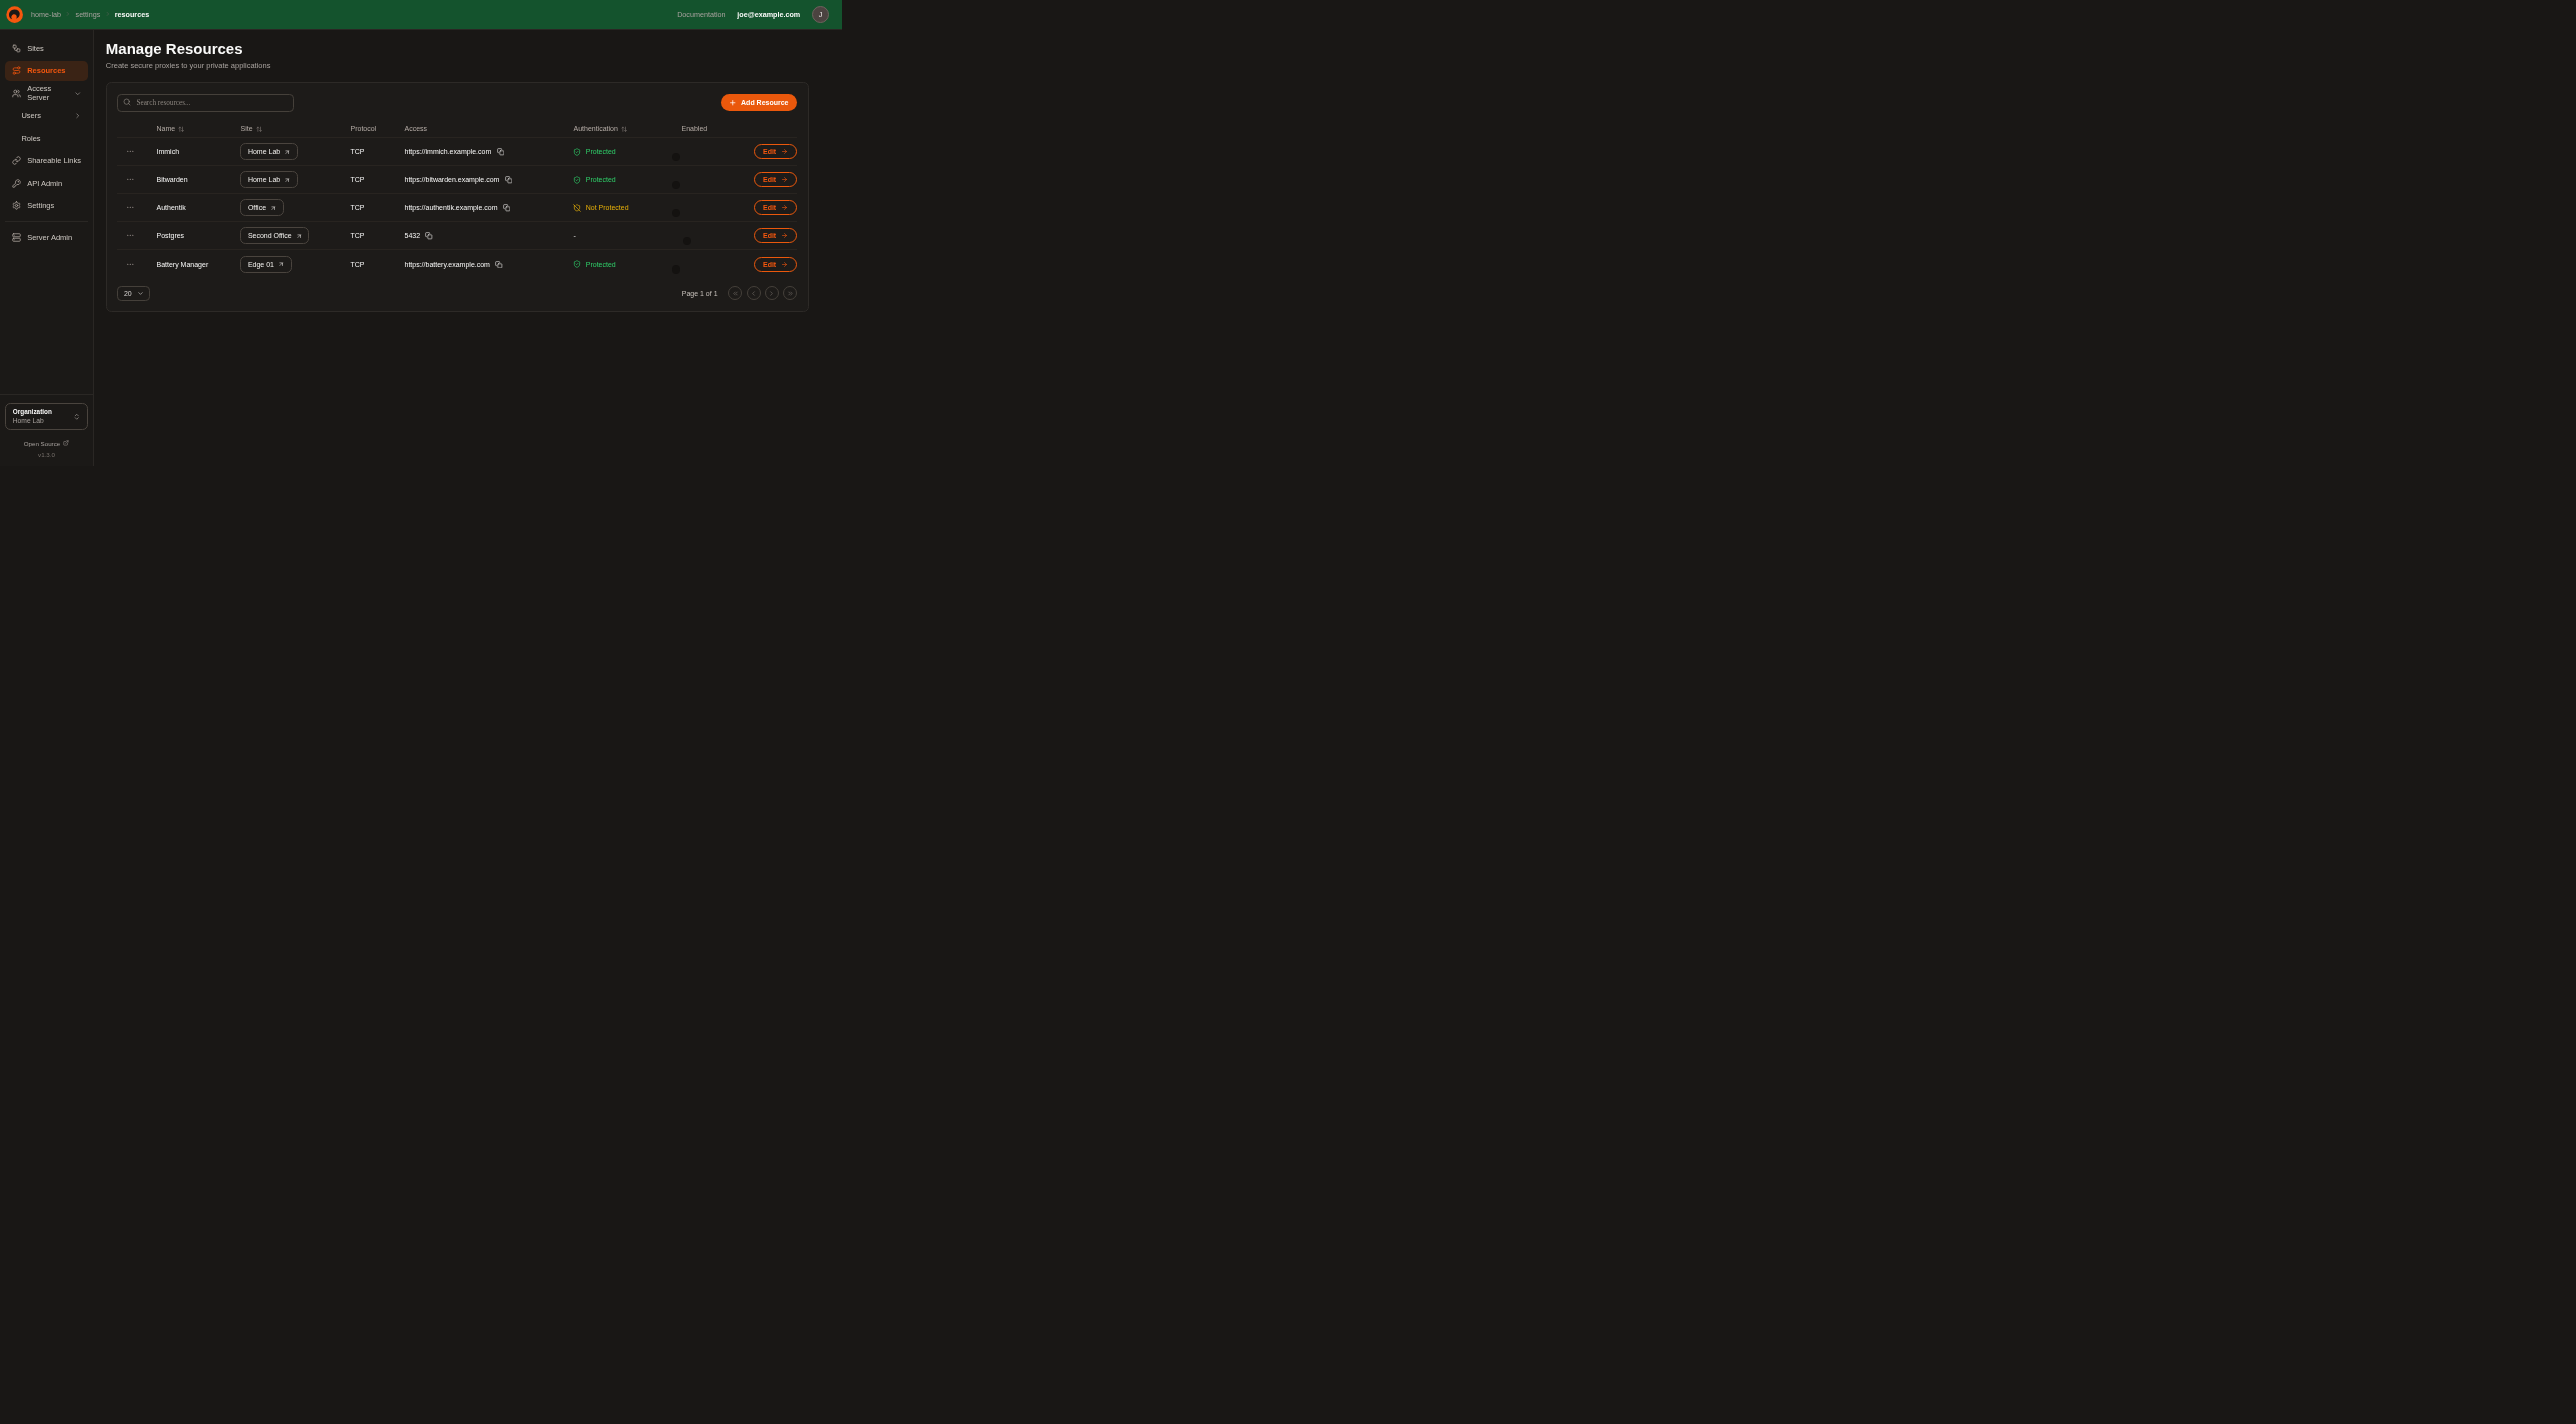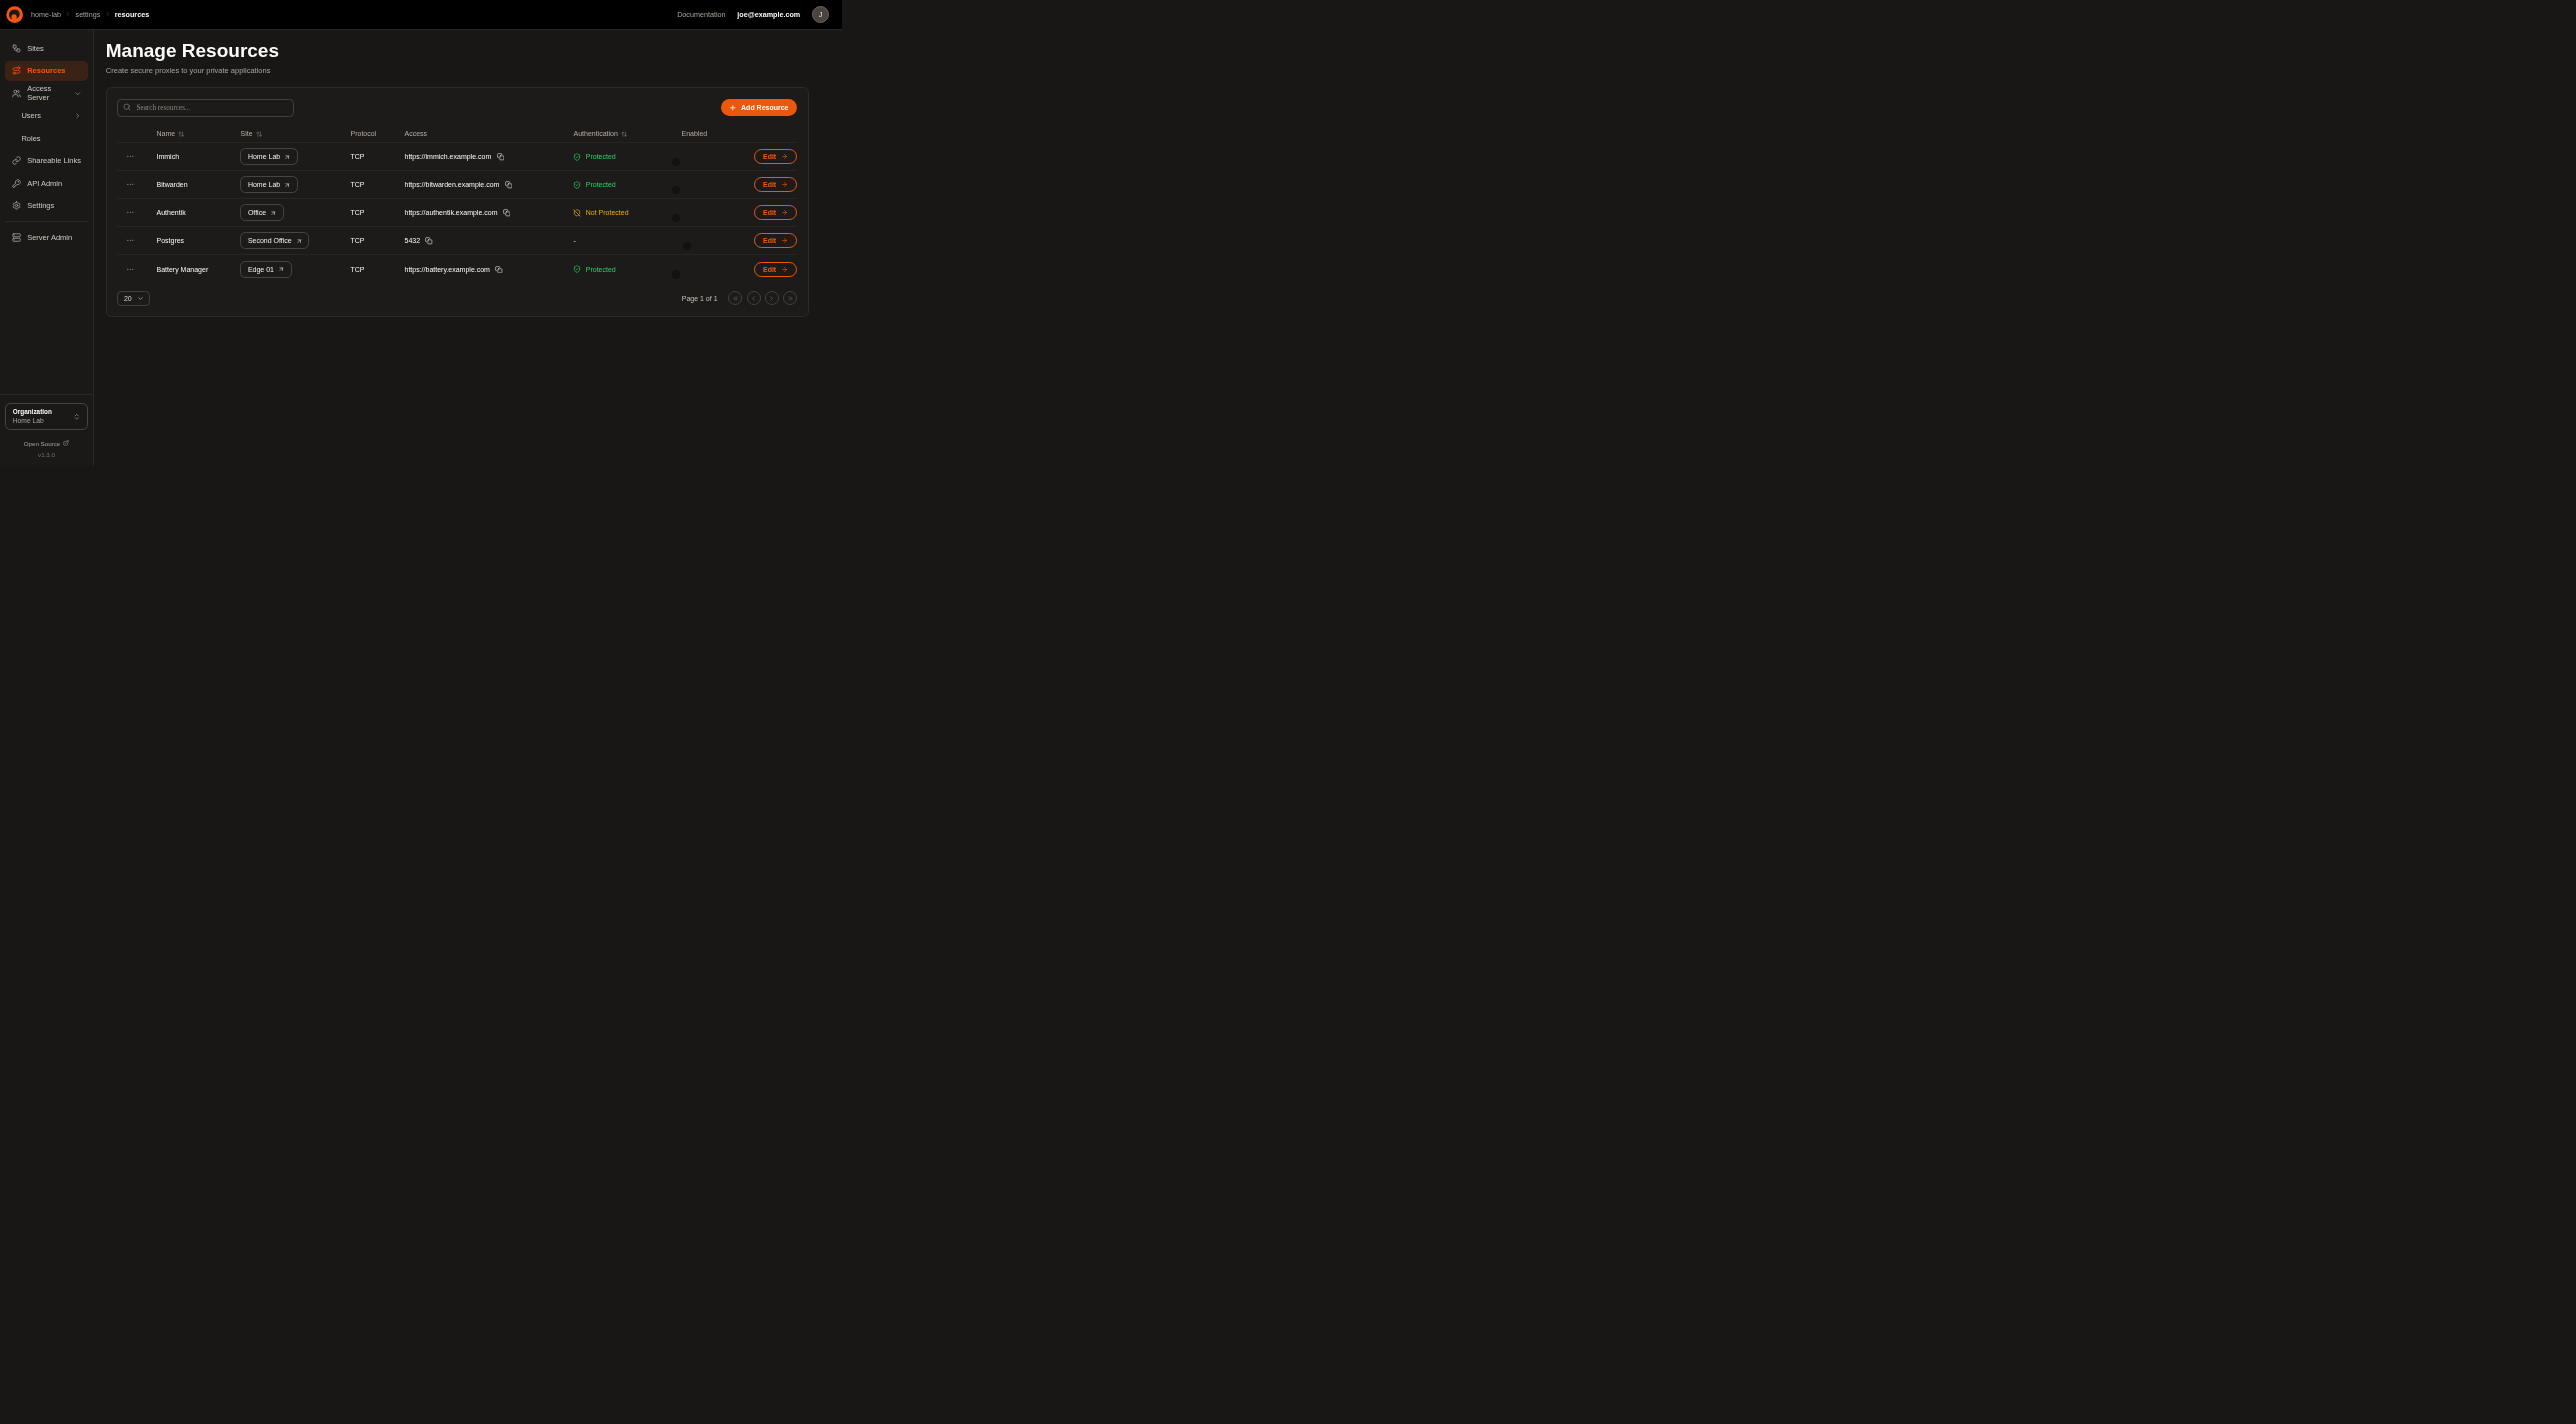--- a/index.html
+++ b/index.html
@@ -8,21 +8,21 @@
     font-family:"Liberation Sans", sans-serif;
     background:#191715;
     color:#f5f3f0;
     font-size:7px;
   }
   svg { display:block; }
 
   
   .topbar {
     height:29.5px; display:flex; align-items:center;
-    background:#000000; border-bottom:0.5px solid #2a2724;
+    background:#14532d; border-bottom:0.5px solid #2a2724;
     padding:0 13px 0 5.4px;
   }
   .logo { width:19.3px; height:19.3px; margin-right:6.4px; flex:none; }
   .crumbs { display:flex; align-items:center; gap:4.3px; font-size:7.2px; color:#a8a29e; }
   .crumbs .sep { color:#6b6560; }
   .crumbs .current { color:#fafaf9; font-weight:700; }
   .topbar-right { margin-left:auto; display:flex; align-items:center; gap:11.8px; }
   .doc-link { color:#a8a29e; font-size:7.2px; cursor:pointer; }
   .user-email { color:#fafaf9; font-weight:700; font-size:7.2px; }
   .avatar {
@@ -59,21 +59,21 @@
   .org-picker .org-texts { line-height:1.35; }
   .org-label { font-size:6.4px; font-weight:700; color:#fafaf9; }
   .org-value { font-size:6.7px; color:#a8a29e; }
   .org-picker .trail { margin-left:auto; color:#a8a29e; }
   .open-source { margin-top:9.7px; display:flex; justify-content:center; align-items:center;
     gap:3.2px; color:#a8a29e; font-size:6.2px; cursor:pointer; }
   .version { margin-top:4.3px; text-align:center; color:#78716c; font-size:6.2px; }
 
   
   .main { flex:1; padding:10.7px 11.8px 0; }
-  .page-title { font-size:19px; font-weight:700; color:#fafaf9; }
+  .page-title { font-size:15px; font-weight:700; color:#fafaf9; }
   .page-subtitle { margin-top:4.3px; font-size:7.5px; color:#a8a29e; }
 
   .card {
     margin-top:11.8px; background:#1d1b19; border:0.5px solid #2d2a27;
     border-radius:5.4px; padding:10.7px; width:703px;
   }
   .toolbar { display:flex; align-items:center; }
   .search-wrap { position:relative; }
   .search-wrap .sicon { position:absolute; left:5.4px; top:4.3px; color:#8b857f; }
   .search-input {

